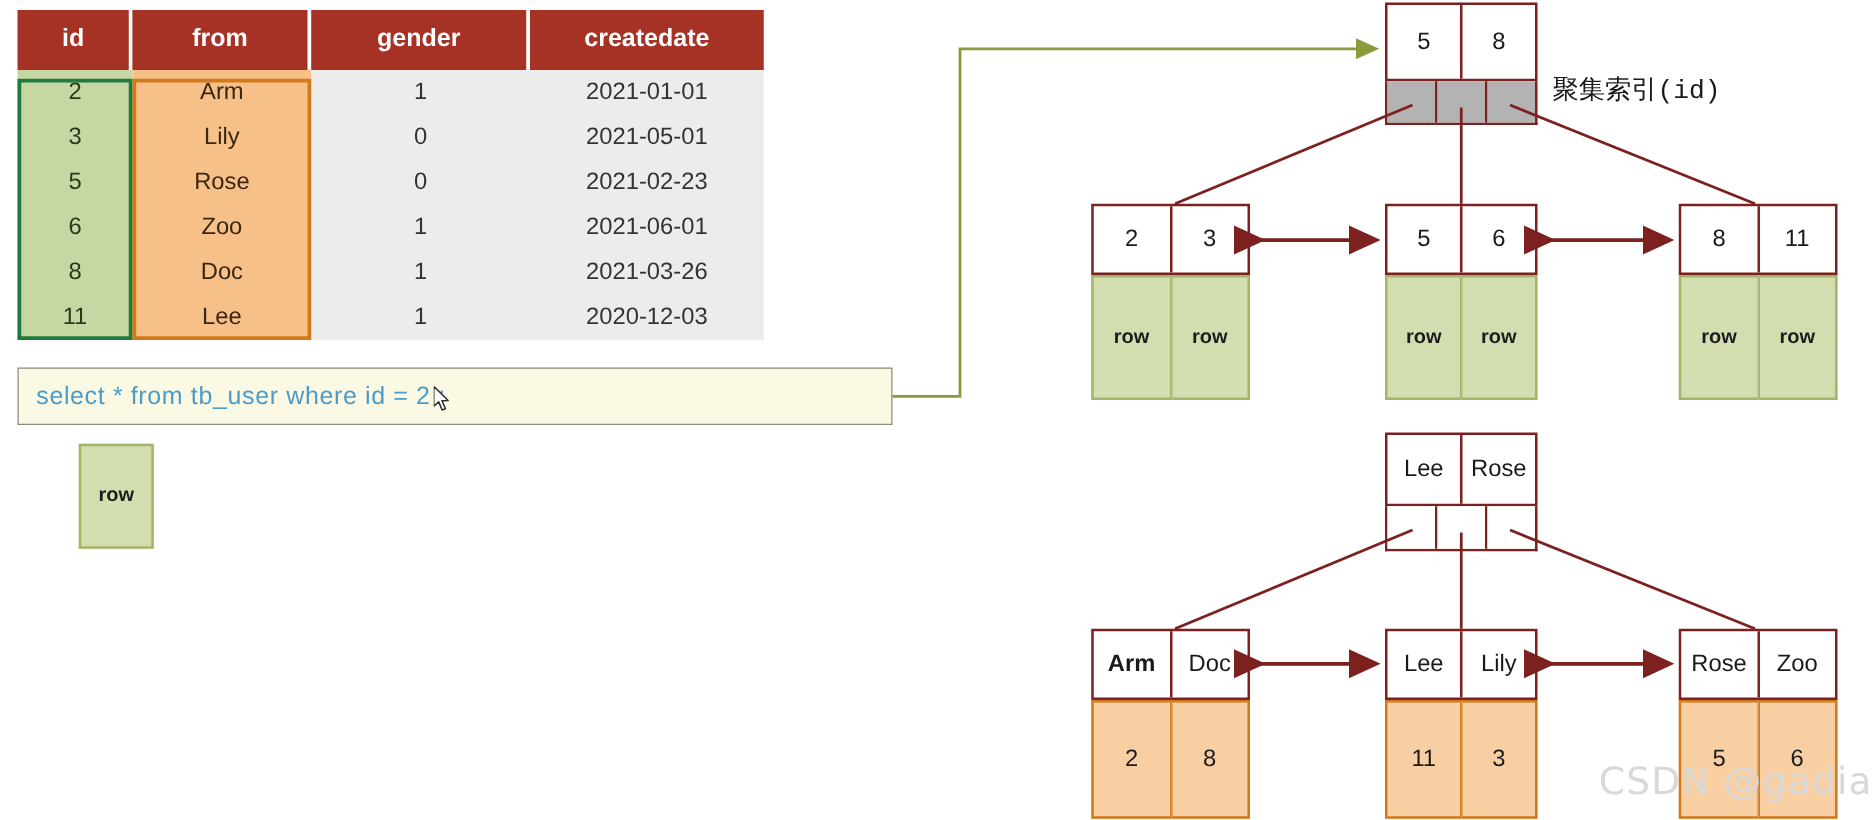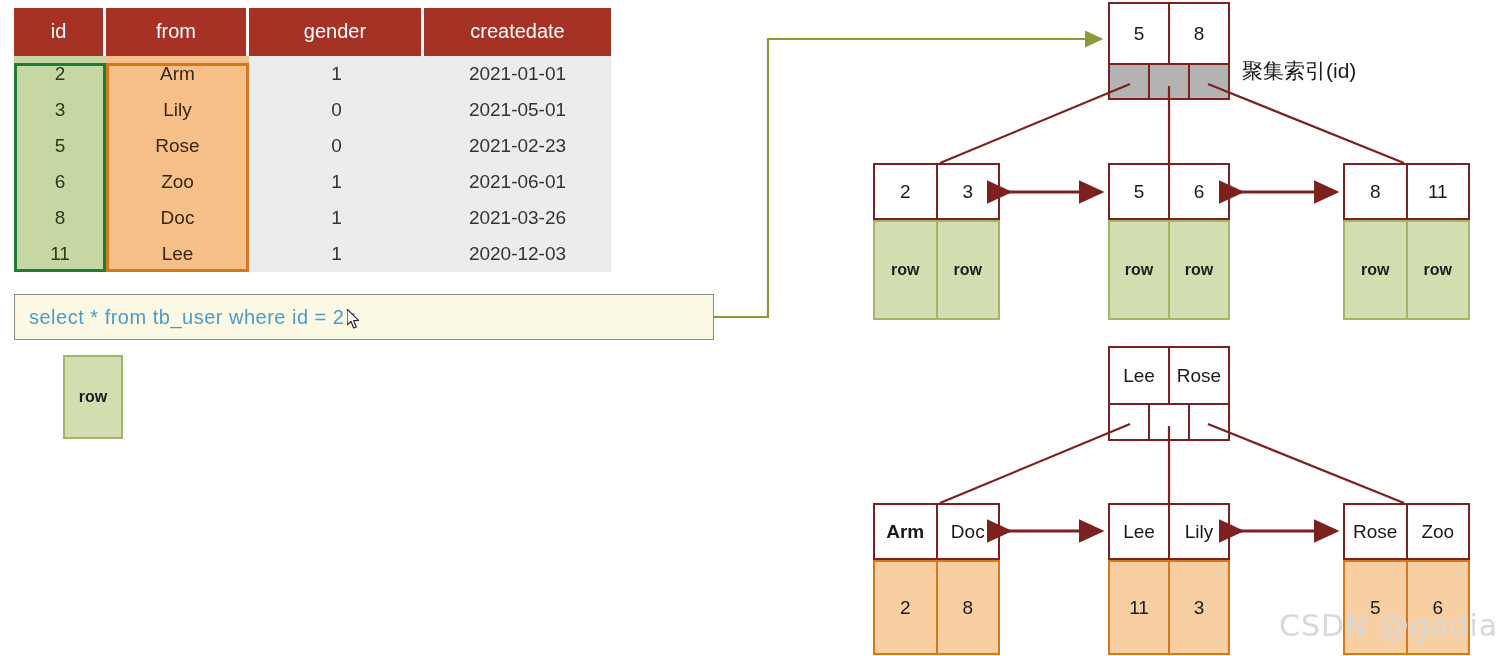--- a/index.html
+++ b/index.html
@@ -35,21 +35,21 @@
     position: absolute;
     left: 14px;
     top: 8px;
     border-collapse: separate;
     border-spacing: 0;
     width: 597px;
   }
   .data-table th {
     background: #A63226;
     color: #ffffff;
-    font-weight: normal;
+    font-weight: bold;
     font-size: 20px;
     padding: 12px 0 13px 0;
     text-align: center;
     border-right: 3px solid #ffffff;
   }
   .data-table th:last-child { border-right: none; }
   .data-table td {
     background: #ECECEC;
     font-size: 19px;
     text-align: center;
@@ -208,21 +208,21 @@
   }
   .payload-orange .dcell:first-child { border-left-width: 2px; }
   .payload-orange .dcell:last-child  { border-right-width: 2px; }
 
   
   .index-label {
     position: absolute;
     font-size: 21px;
     color: #1a1a1a;
     white-space: nowrap;
-    font-family: Liberation Sans, sans-serif;
+    font-family: Liberation Mono, monospace;
   }
 
   
   .watermark {
     position: absolute;
     left: 1279px;
     top: 608px;
     font-size: 30px;
     color: #D8D8D8;
     white-space: nowrap;

